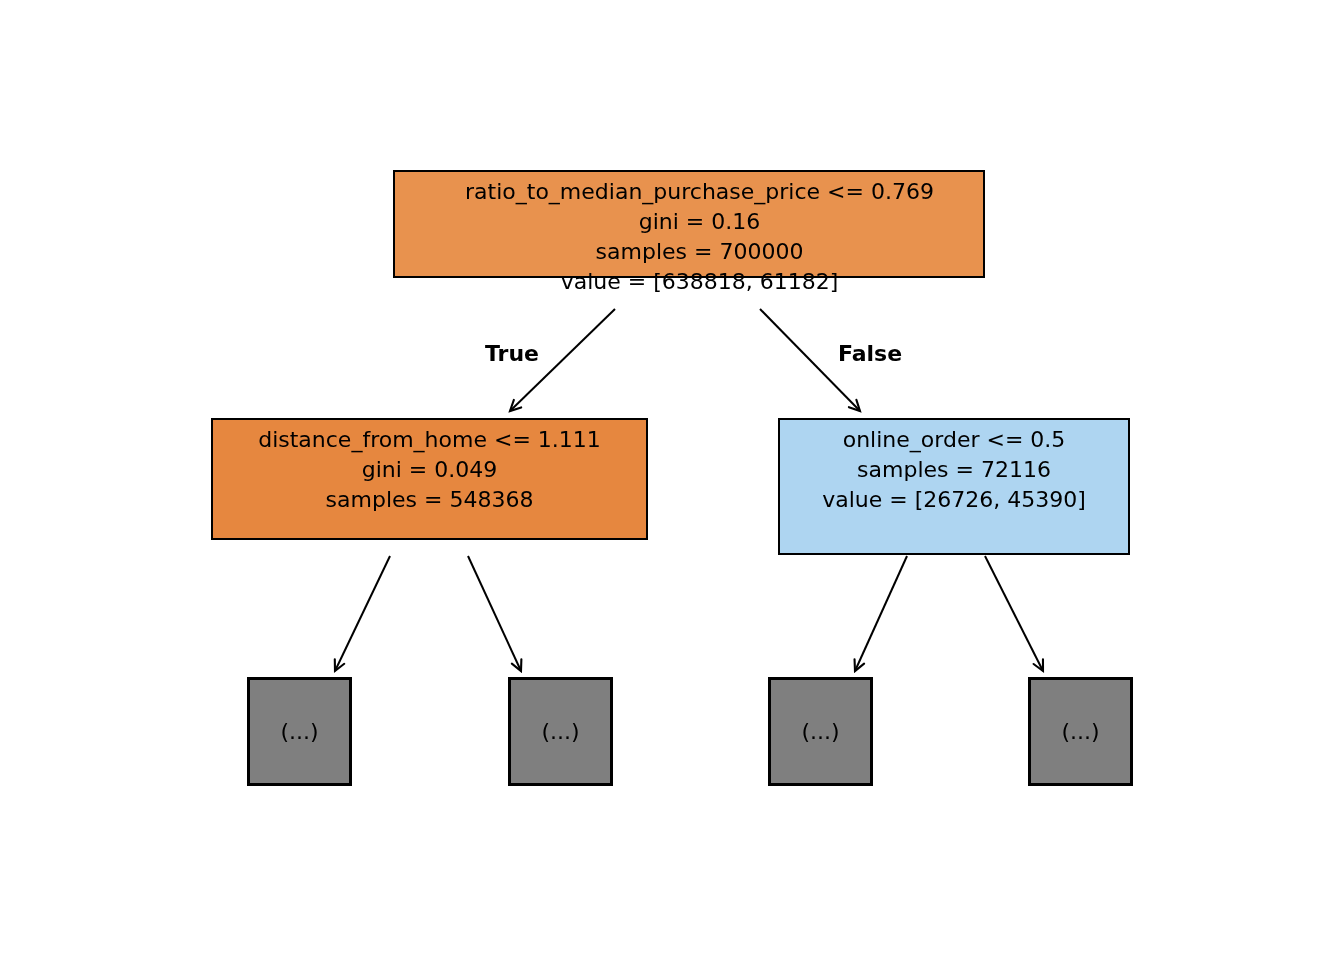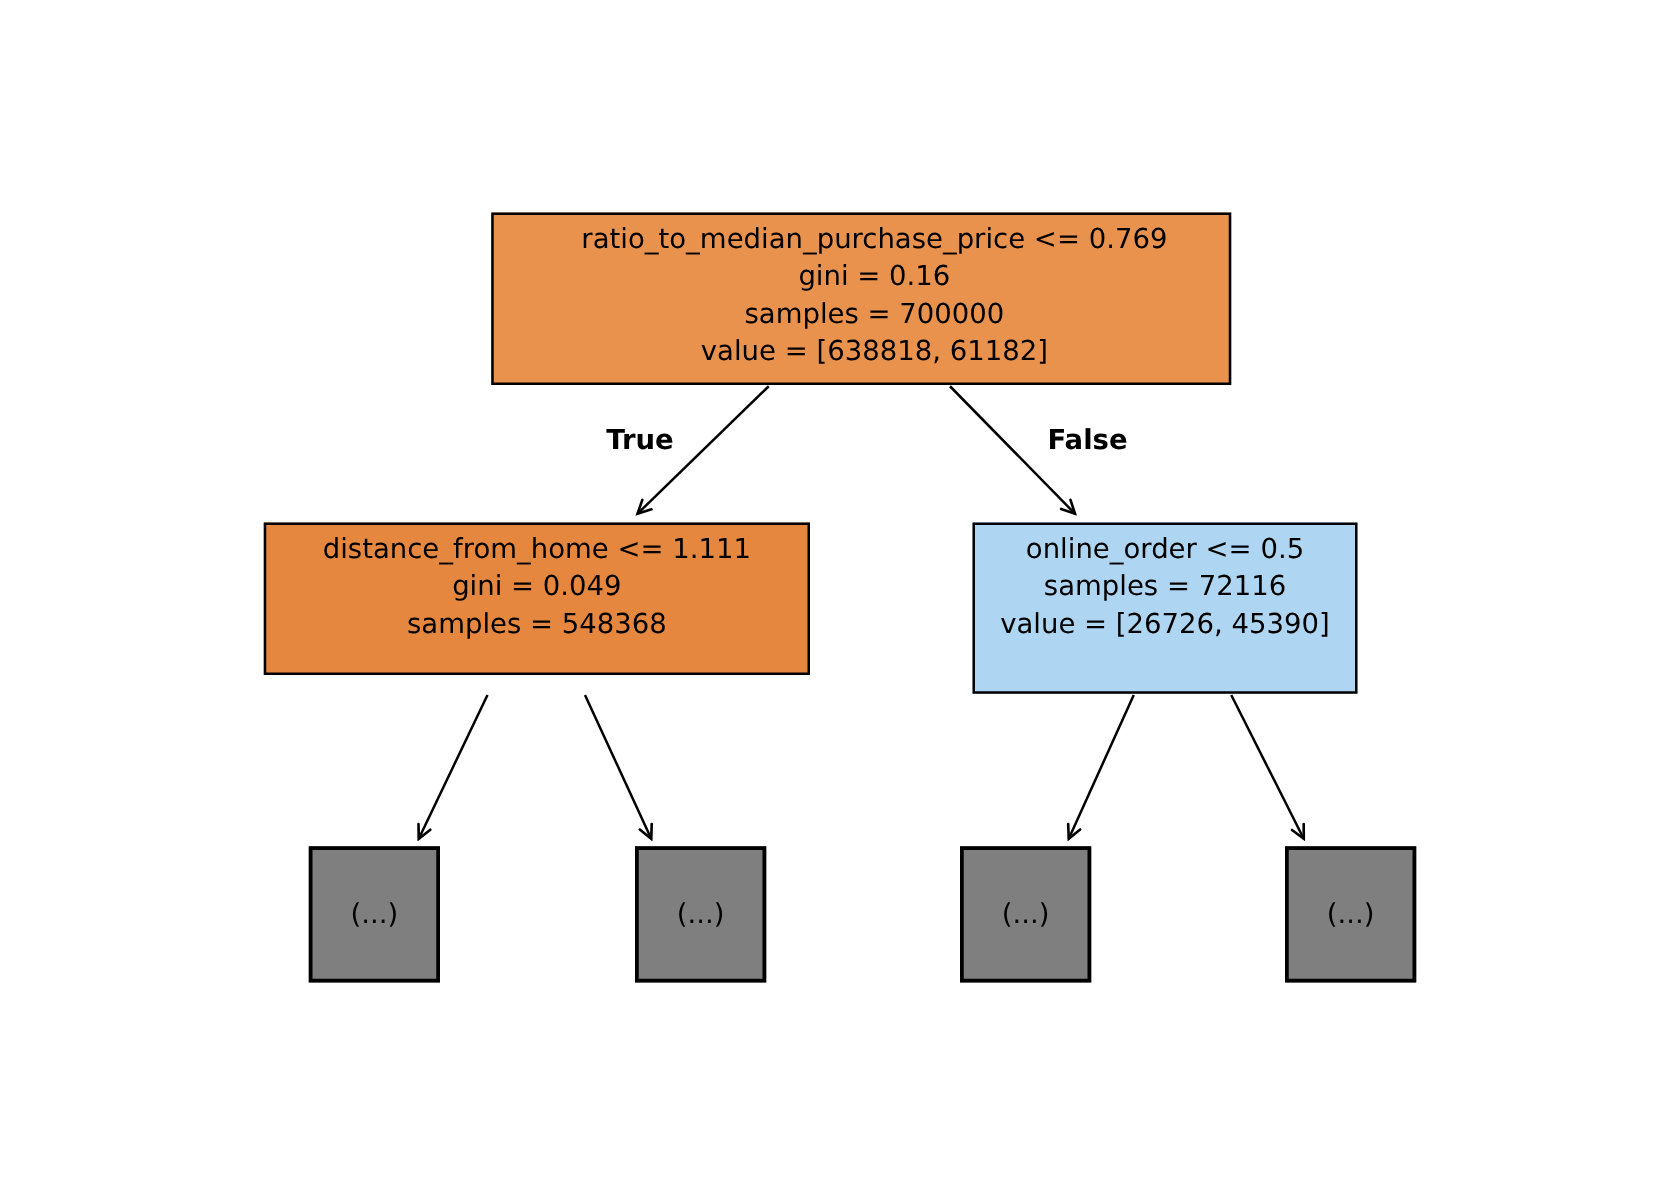--- a/index.html
+++ b/index.html
@@ -65,37 +65,37 @@
       </marker>
     </defs>
     <line x1="615" y1="309" x2="510" y2="411" stroke="#000000" stroke-width="2" marker-end="url(#arrowhead)"></line>
     <line x1="760" y1="309" x2="860" y2="411" stroke="#000000" stroke-width="2" marker-end="url(#arrowhead)"></line>
     <line x1="390" y1="556" x2="335" y2="671" stroke="#000000" stroke-width="2" marker-end="url(#arrowhead)"></line>
     <line x1="468" y1="556" x2="521" y2="671" stroke="#000000" stroke-width="2" marker-end="url(#arrowhead)"></line>
     <line x1="907" y1="556" x2="855" y2="671" stroke="#000000" stroke-width="2" marker-end="url(#arrowhead)"></line>
     <line x1="985" y1="556" x2="1043" y2="671" stroke="#000000" stroke-width="2" marker-end="url(#arrowhead)"></line>
   </svg>
 
-  <div class="node decision" style="left: 393px; top: 170px; width: 592px; height: 138px; background-color: rgb(232, 146, 78); padding-left: 21px;">
+  <div class="node decision" style="left: 393px; top: 170px; width: 592px; height: 108px; background-color: rgb(232, 146, 78); padding-left: 21px;">
     <div class="line">ratio_to_median_purchase_price &lt;= 0.769</div>
     <div class="line">gini = 0.16</div>
     <div class="line">samples = 700000</div>
     <div class="line">value = [638818, 61182]</div>
   </div>
 
   <div class="edge-label" style="left:512px; top:353px;">True</div>
   <div class="edge-label" style="left:870px; top:353px;text-align:right;">False</div>
 
   <div class="node decision" style="left: 211px; top: 418px; width: 437px; height: 122px; background-color: rgb(230, 135, 63);">
     <div class="line">distance_from_home &lt;= 1.111</div>
     <div class="line">gini = 0.049</div>
     <div class="line">samples = 548368</div>
   </div>
 
-  <div class="node decision" style="left: 778px; top: 418px; width: 308px; height: 137px; background-color: rgb(174, 213, 241);">
+  <div class="node decision" style="left: 778px; top: 418px; width: 352px; height: 137px; background-color: rgb(174, 213, 241);">
     <div class="line">online_order &lt;= 0.5</div>
     <div class="line">samples = 72116</div>
     <div class="line">value = [26726, 45390]</div>
   </div>
 
   <div class="node leaf" style="left: 247px; top: 677px; background-color: rgb(127, 127, 127);">
     <span class="line">(...)</span>
   </div>
   <div class="node leaf" style="left: 508px; top: 677px; background-color: rgb(127, 127, 127);">
     <span class="line">(...)</span>

